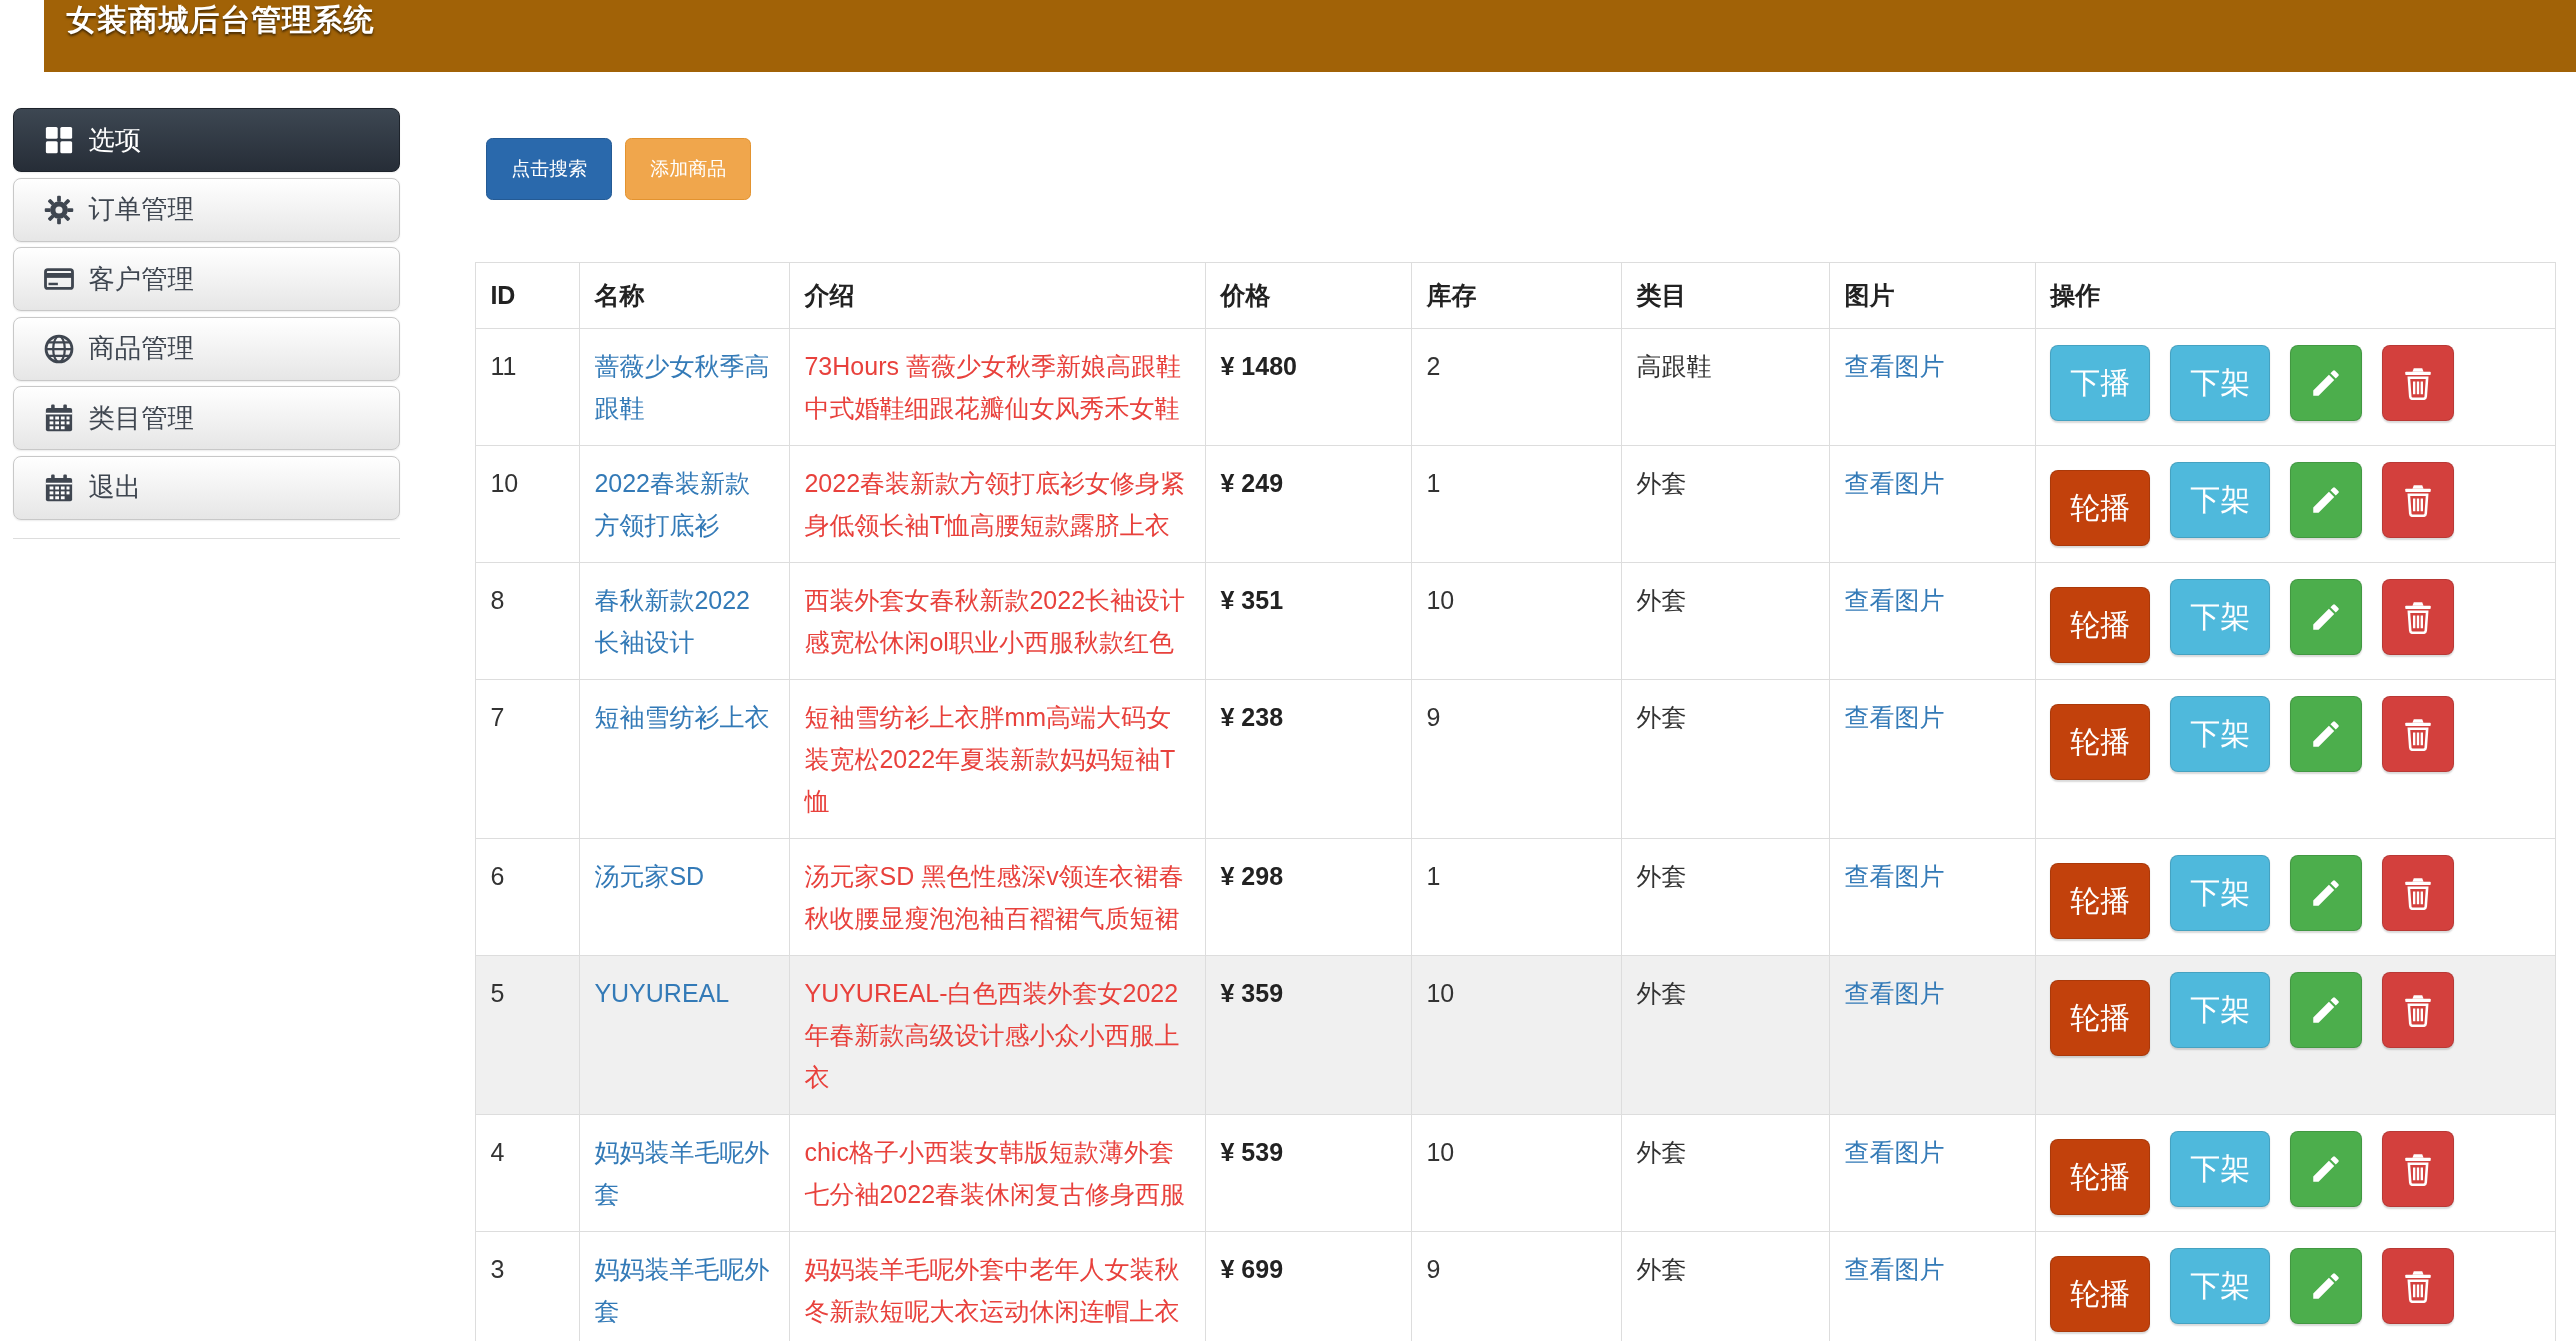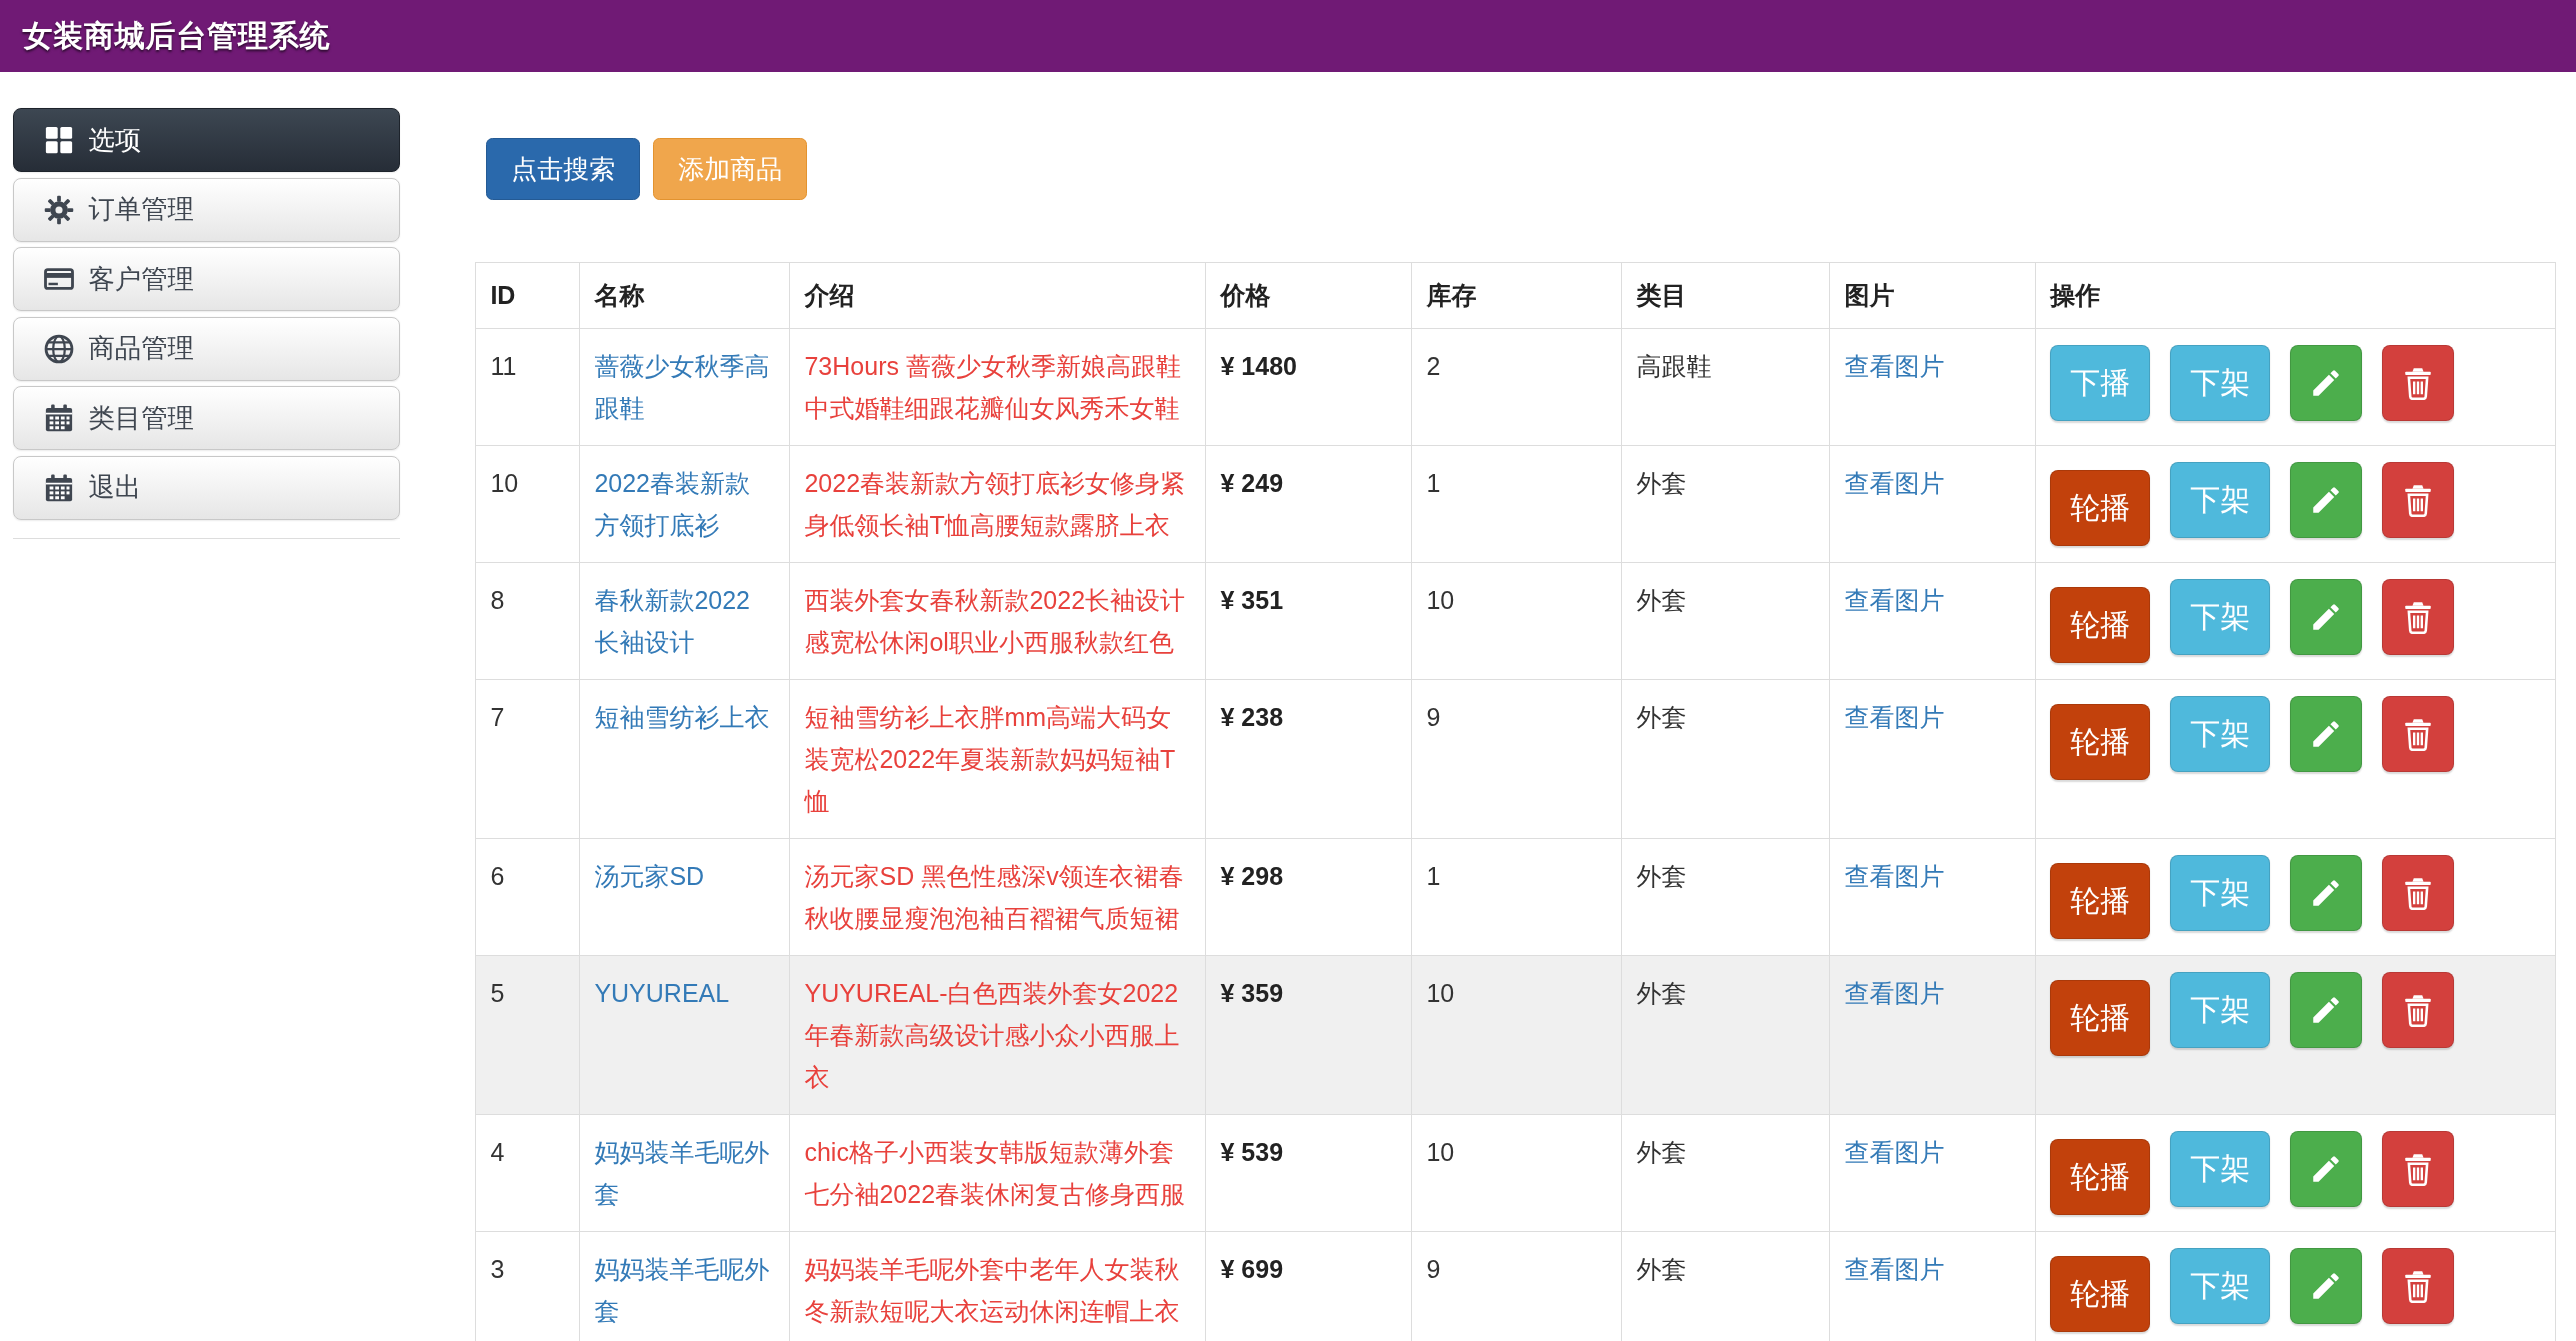--- a/index.html
+++ b/index.html
@@ -2,22 +2,22 @@
 <html style="font-size:13px"><head>
 <meta charset="utf-8">
 <style>
   html,body{margin:0;padding:0;}
   body{
     width:2576px;height:1342px;overflow:hidden;background:#fff;
     font-family:"Liberation Sans","DejaVu Sans",sans-serif;color:#333;
   }
   
   .navbar{
-    height:72px;background:#701a75;display:flex;align-items:center;
-    padding-left:22.4px;box-sizing:border-box;
+    height:72px;background:#a16207;display:flex;align-items:flex-start;
+    padding-left:22.4px;box-sizing:border-box;margin-left:44px;
   }
   .navbar .brand{
     color:#fff;font-size:30px;font-weight:bold;letter-spacing:0.8px;
     text-shadow:0 1.6px 2.4px rgba(0,0,0,.6);
   }
   
   .wrap{display:flex;padding:0 20px 0 13px;box-sizing:border-box;}
   .sidebar{width:387px;flex:0 0 387px;margin-top:36px;}
   .main{flex:1;margin-left:75px;margin-top:66px;min-width:0;}
   
@@ -38,21 +38,21 @@
   
   .toolbar{display:flex;align-items:center;}
   .search-input{
     width:290px;height:62px;border:0.8px solid #ccc;border-radius:6.4px;
     font-size:25px;padding:0 19px;box-sizing:border-box;color:#333;outline:none;
     font-family:inherit;
   }
   .search-input::placeholder{color:#a5a5a5;}
   .btn{
     display:inline-flex;align-items:center;justify-content:center;
-    color:#fff;font-size:26px;border-radius:6.4px;cursor:pointer;border:0.8px solid transparent;
+    color:#fff;font-size:19px;border-radius:6.4px;cursor:pointer;border:0.8px solid transparent;
     font-family:inherit;
   }
   .btn-search{height:62px;padding:0 24px;margin-left:11.2px;background:#2a69ac;border-color:#245a94;}
   .btn-add{height:62px;padding:0 24px;margin-left:13px;background:#f0a64c;border-color:#e3932f;}
   
   table.products{
     width:100%;border-collapse:collapse;margin-top:62px;background:#fff;table-layout:fixed;
   }
   .products th,.products td{
     border:0.8px solid #ddd;text-align:left;box-sizing:border-box;

